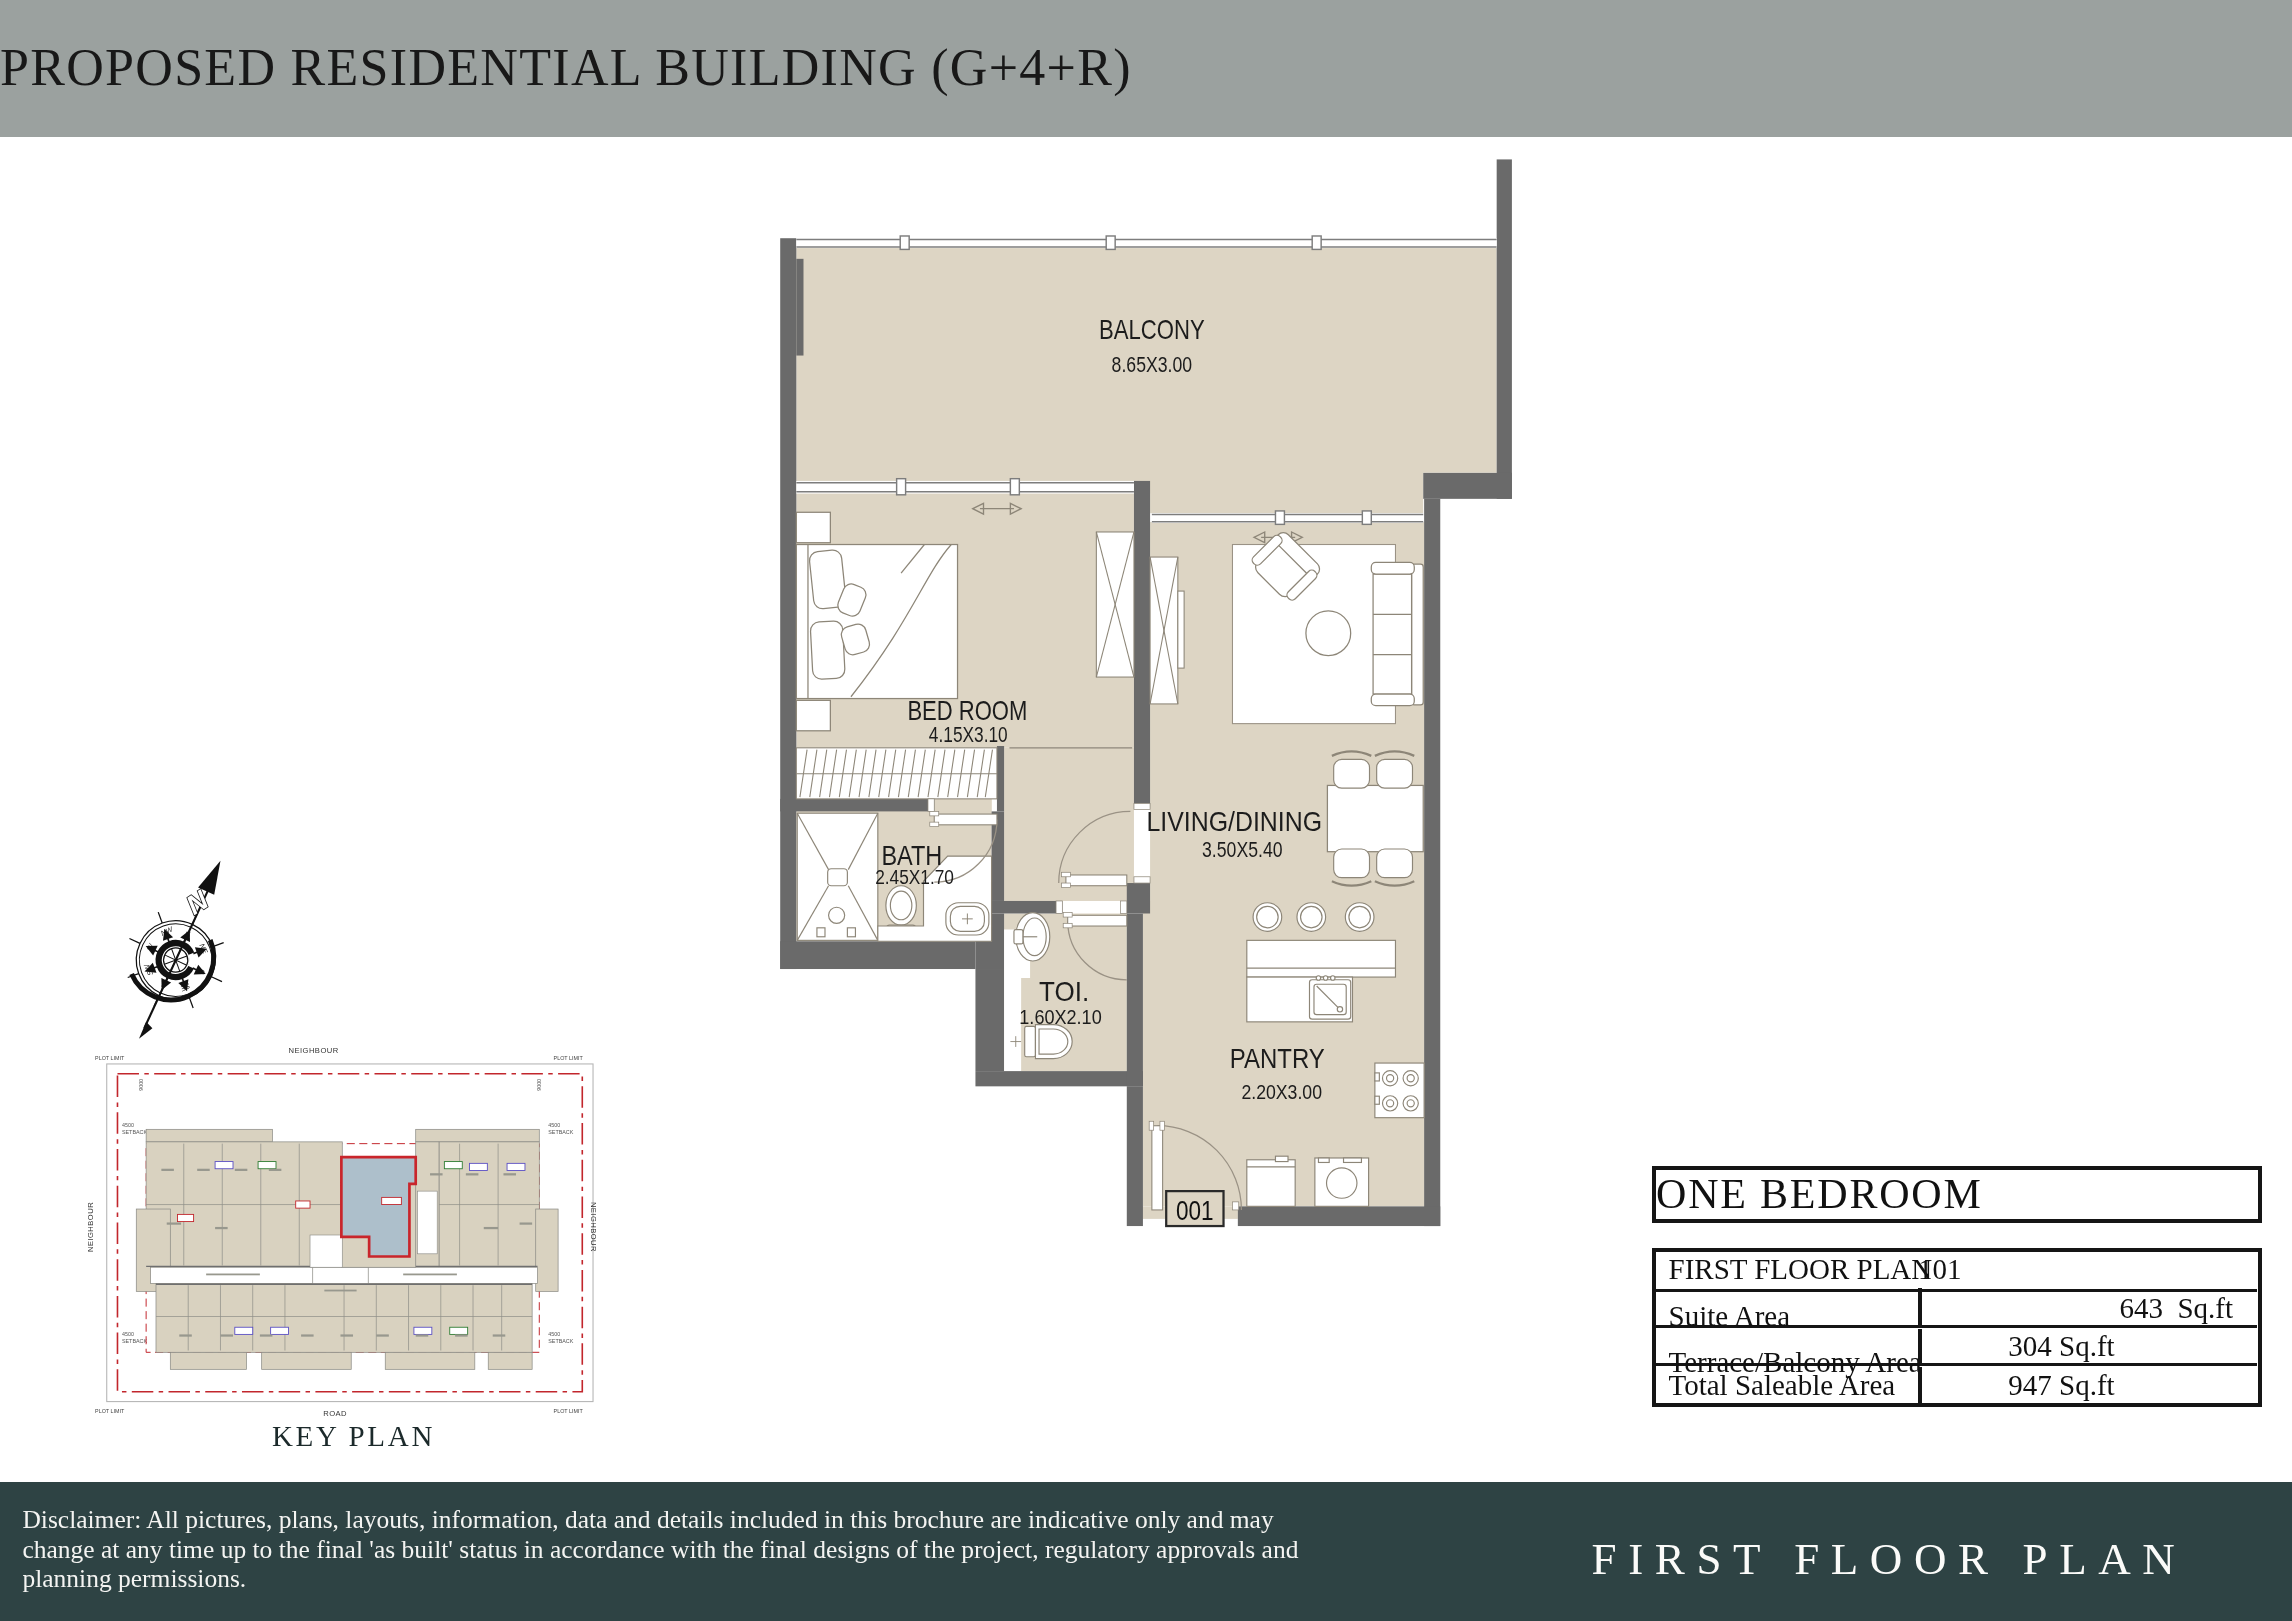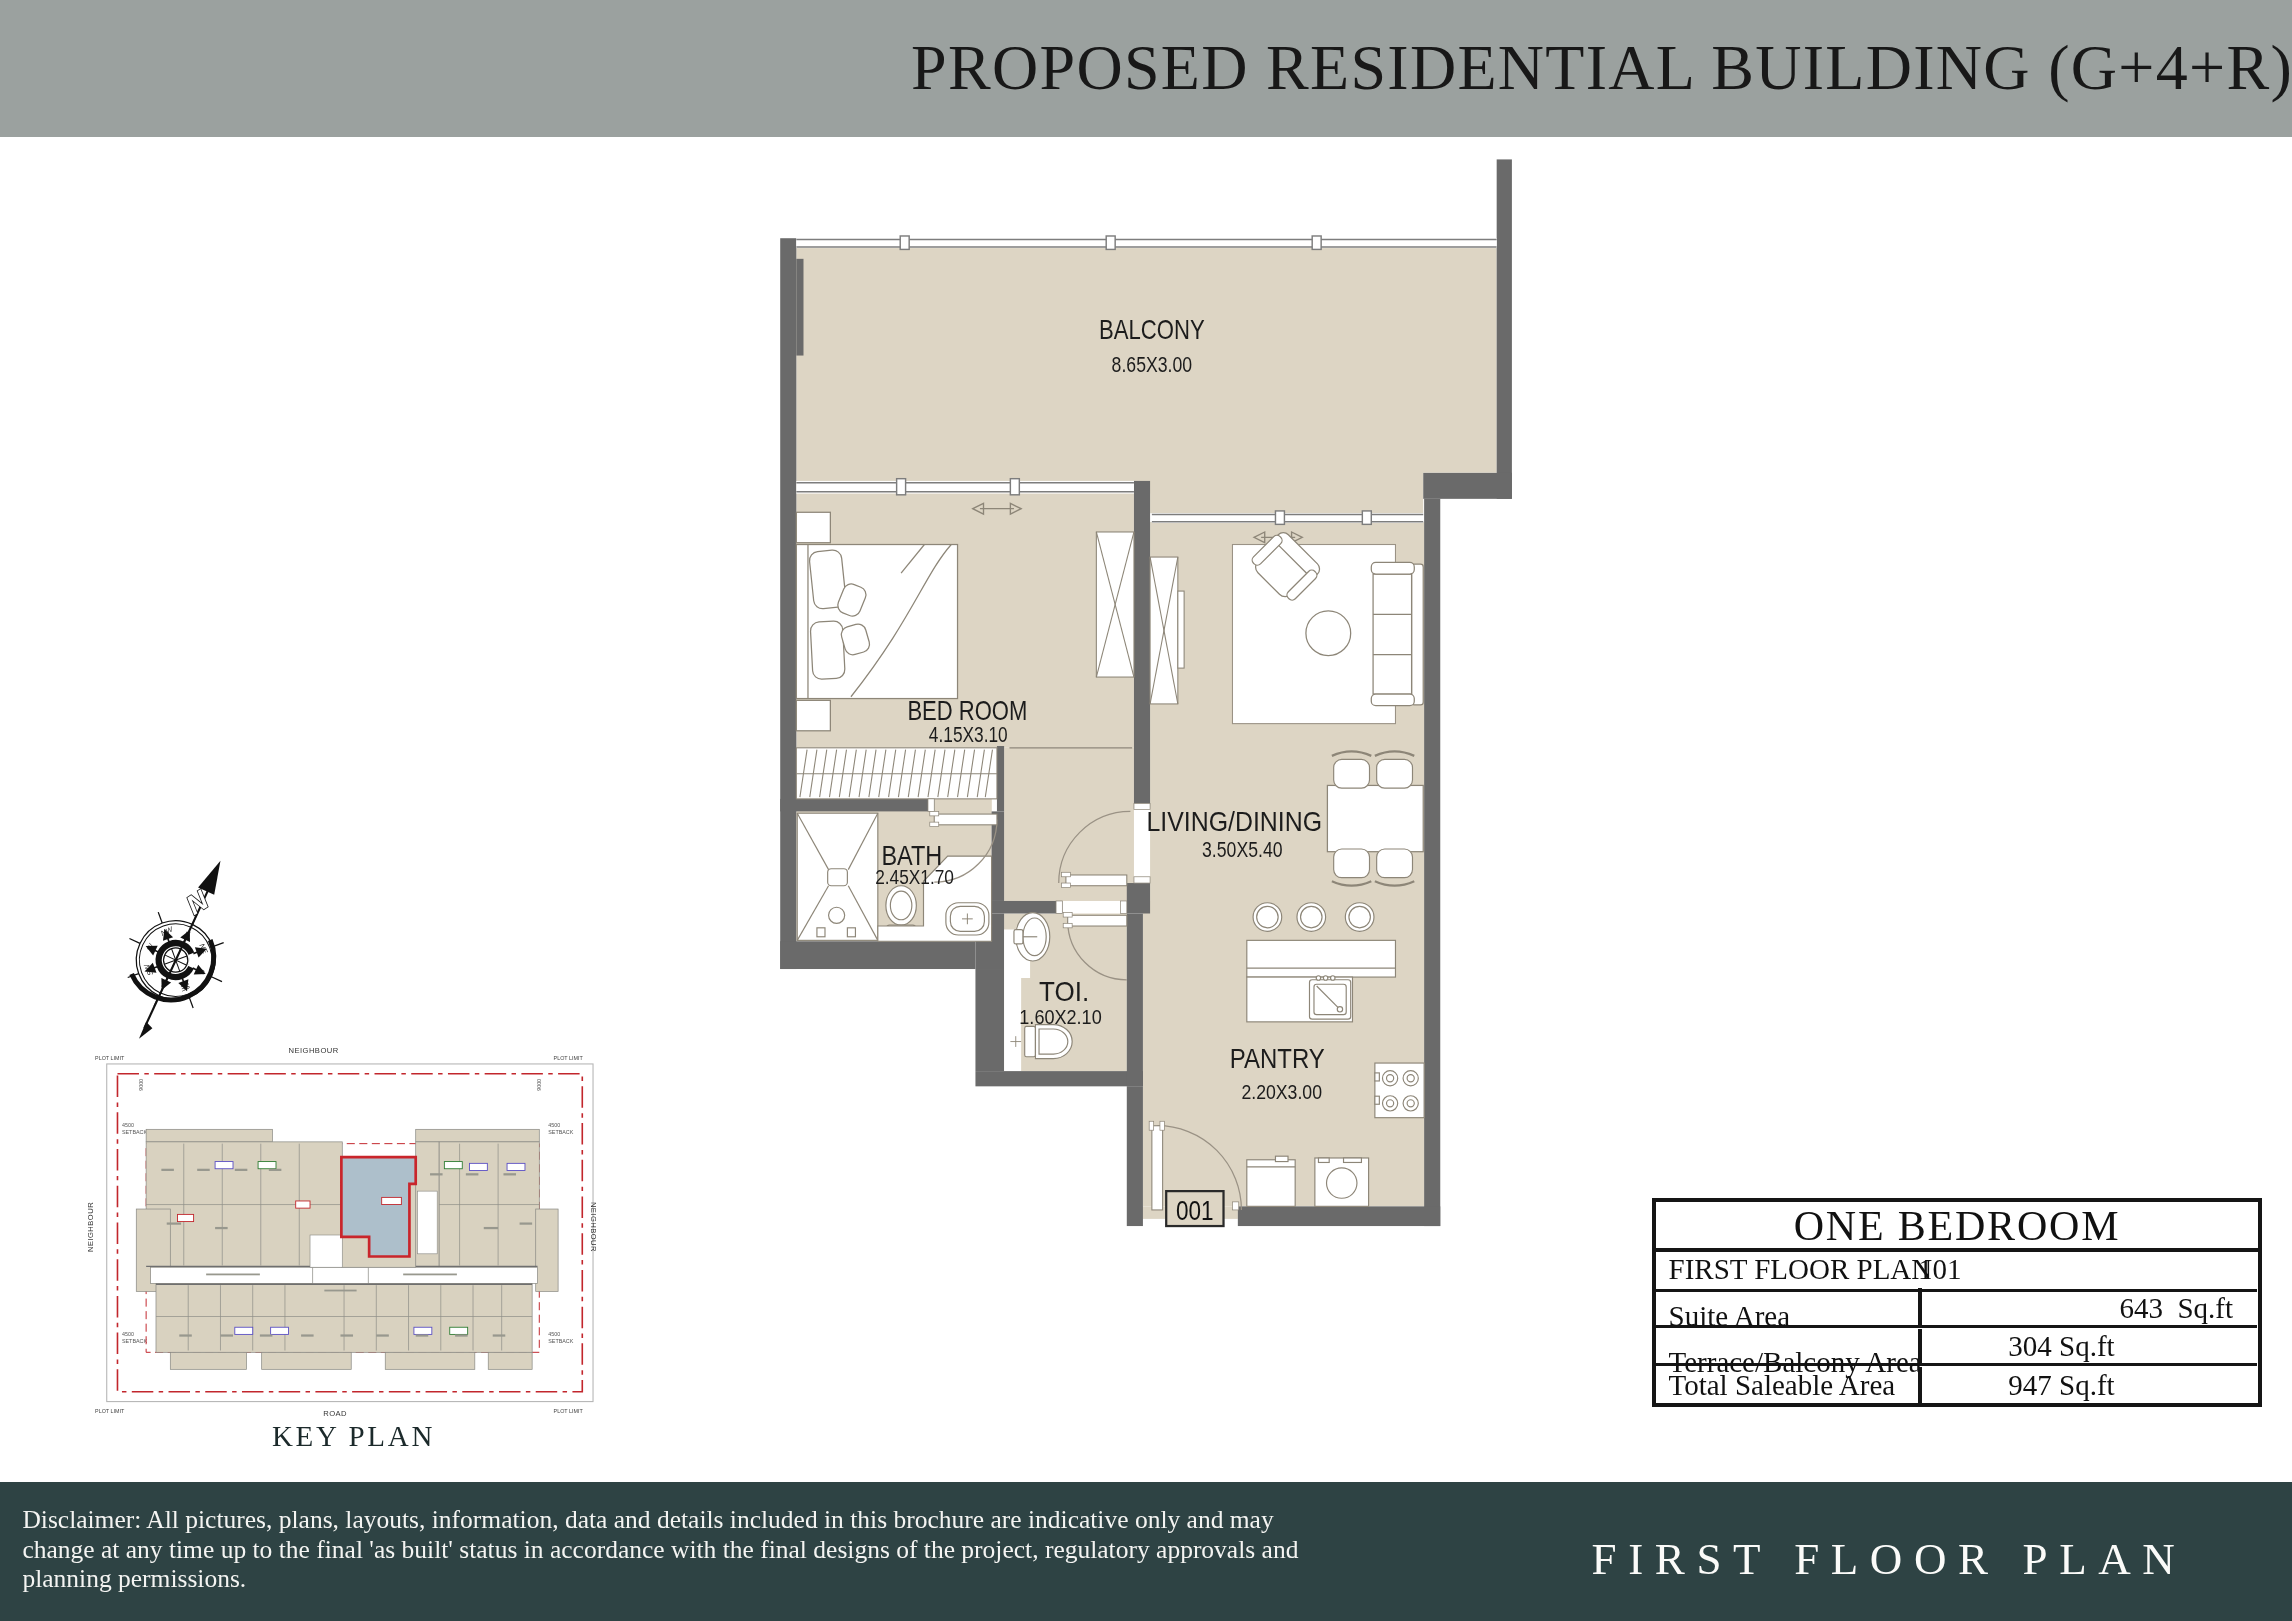--- a/index.html
+++ b/index.html
@@ -7,22 +7,22 @@
         font-family:"Liberation Serif", serif;}
   .abs{position:absolute;}
   svg text{font-family:"Liberation Sans", sans-serif;}
 </style>
 </head>
 <body>
 <div id="page">
 
   <div class="abs" style="left:0;top:0;width:2293px;height:137px;background:#9ba19f;"></div>
 
-  <div class="abs" style="left:0;top:0;width:2293px;height:137px;line-height:136px;text-align:right;
-       font-size:64px;letter-spacing:1.3px;color:#181818;">PROPOSED RESIDENTIAL BUILDING (G+4+R)</div>
+  <div class="abs" style="left:0;top:0;width:2293px;height:137px;line-height:136px;text-align:left;
+       font-size:52px;letter-spacing:1.3px;color:#181818;">PROPOSED RESIDENTIAL BUILDING (G+4+R)</div>
 
   <svg class="abs" style="left:0;top:0" width="2293" height="1621" viewBox="0 0 2560 1810">
     <g>
 
     <path d="M889,277 H1671 V528 H1589 V573 H1284 V551 H889 Z" fill="#ddd5c4"></path>
 
     <rect x="889" y="551" width="377" height="284" fill="#ddd5c4"></rect>
 
     <path d="M1284,583 H1590 V1347 H1276 V1006 H1284 Z" fill="#ddd5c4"></path>
 
@@ -558,22 +558,22 @@
           <rect x="508" y="1490" width="14" height="2.5"></rect>
         <rect x="550" y="1490" width="14" height="2.5"></rect>
         <rect x="230" y="1422" width="60" height="2"></rect>
           <rect x="450" y="1422" width="60" height="2"></rect>
         <rect x="362" y="1440" width="36" height="2"></rect>
       </g>
     </g>
   </svg>
 
   <div class="abs" style="left:1652px;top:1166px;width:610px;height:57px;border:4.5px solid #151515;
-       box-sizing:border-box;background:#fff;text-align:center;line-height:48px;font-size:42px;
-       letter-spacing:1.8px;color:#111;margin-top:32px;">ONE BEDROOM</div>
+       box-sizing:border-box;background:#fff;line-height:48px;font-size:42px;
+       letter-spacing:1.8px;color:#111;">ONE BEDROOM</div>
 
   <div class="abs" style="left:1652px;top:1248px;width:610px;height:159px;border:4.5px solid #151515;
        box-sizing:border-box;background:#fff;color:#111;">
 
     <div class="abs" style="left:0;top:0;width:601px;height:37px;border-bottom:3.6px solid #151515;">
       <span class="abs" style="left:12.5px;top:0.9px;font-size:29px;">FIRST FLOOR PLAN</span>
       <span class="abs" style="left:262px;top:0.9px;width:287px;text-align:left;font-size:29px;">101</span>
     </div>
 
     <div class="abs" style="left:0;top:40px;width:601px;height:33px;border-bottom:3.6px solid #151515;">

